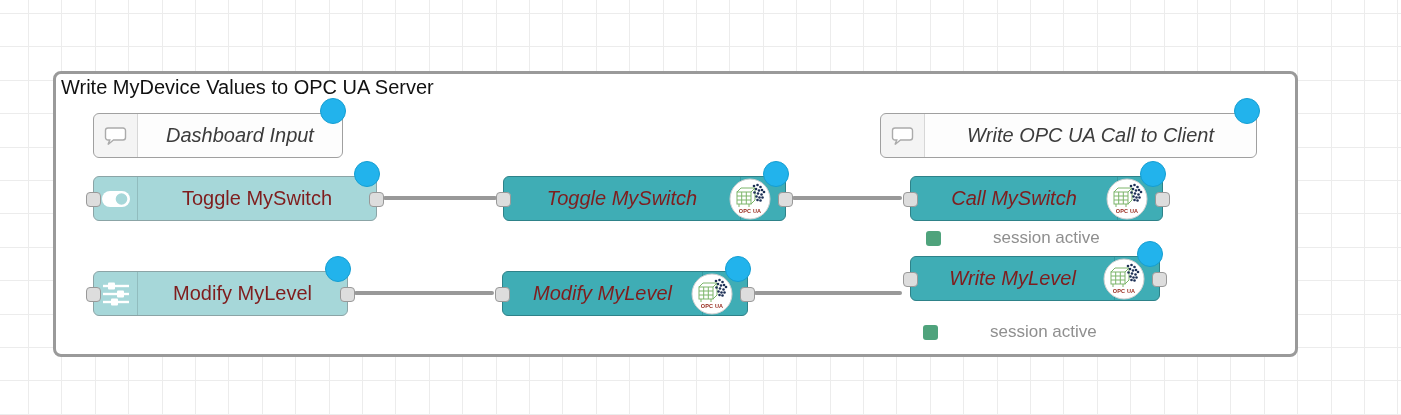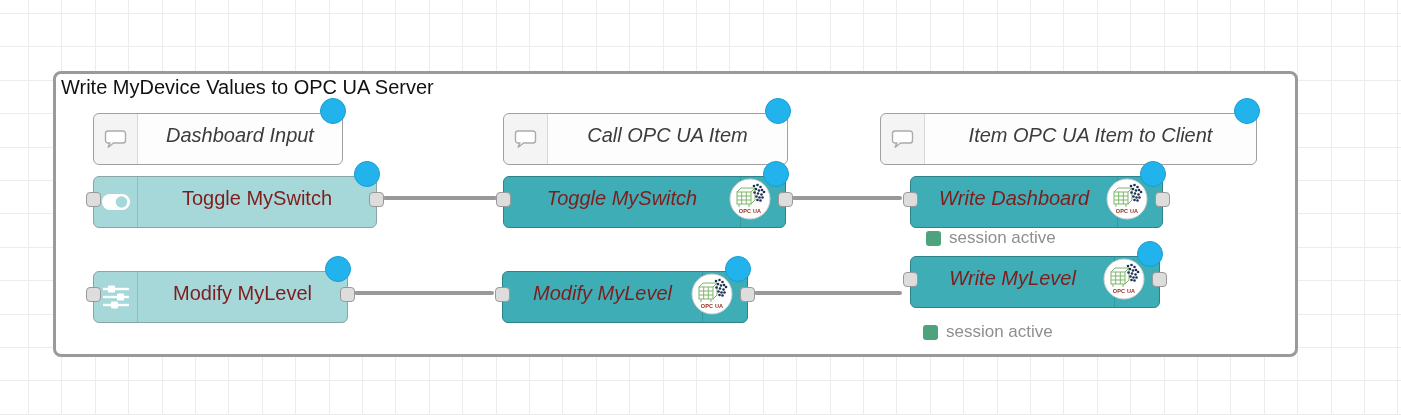--- a/index.html
+++ b/index.html
@@ -16,21 +16,21 @@
 
   .group {
     position:absolute; left:53px; top:71px; width:1245px; height:286px;
     background:#fff; border:3px solid #9a9a9a; border-radius:8px;
   }
   .group-title {
     position:absolute; left:61px; top:76px; font-size:20px; color:#111; white-space:nowrap;
   }
 
   .node {
-    position:absolute; height:52px; border-radius:6px;
+    position:absolute; height:45px; border-radius:6px;
   }
   .node-label {
     position:absolute; left:0; right:0; top:0; height:43px;
     line-height:43px; font-size:20px; color:#7f1d1d; text-align:center; white-space:nowrap;
   }
 
   
   .comment { background:#fdfdfd; border:1px solid #a0a0a0; }
   .comment .node-label { left:44px; font-style:italic; color:#3c3c3c; }
 
@@ -64,21 +64,21 @@
 
   .changed-dot {
     position:absolute; top:-16px; right:-4px; width:26px; height:26px;
     border-radius:50%; background:var(--change-blue); border:1px solid #149ed2;
   }
 
   .wire { position:absolute; height:4px; background:var(--wire-gray); border-radius:2px; }
   .wire.row2 { top:196px; }
   .wire.row3 { top:291px; }
 
-  .status { position:absolute; display:flex; align-items:center; }
+  .status { position:absolute; display:flex; align-items:center;gap:44px; }
   .status-dot { width:15px; height:15px; border-radius:3px; background:var(--status-green); margin-right:8px; }
   .status-text { font-size:17px; color:#8f8f8f; white-space:nowrap; }
 
   
   #c-dashboard { left:93px;  top:113px; width:250px; }
   #c-call      { left:503px; top:113px; width:285px; }
   #c-write     { left:880px; top:113px; width:377px; }
 
   #n-toggle-light { left:93px;  top:176px; width:284px; }
   #n-toggle-mid   { left:503px; top:176px; width:283px; }
@@ -112,37 +112,28 @@
   <div class="node comment" id="c-dashboard">
     <div class="icon-box">
       <svg width="24" height="20" viewBox="0 0 24 20">
         <path d="M4 2 h15 a2.5 2.5 0 0 1 2.5 2.5 v7 a2.5 2.5 0 0 1 -2.5 2.5 h-9.5 l-5.5 4.5 1.8-4.5 h-1.8 a2.5 2.5 0 0 1 -2.5 -2.5 v-7 a2.5 2.5 0 0 1 2.5 -2.5 z" fill="#ffffff" stroke="#ababab" stroke-width="1.4"></path>
       </svg>
     </div>
     <div class="node-label">Dashboard Input</div>
     <div class="changed-dot"></div>
   </div>
 
-  <div class="node comment" id="c-call">
-    <div class="icon-box">
-      <svg width="24" height="20" viewBox="0 0 24 20">
-        <path d="M4 2 h15 a2.5 2.5 0 0 1 2.5 2.5 v7 a2.5 2.5 0 0 1 -2.5 2.5 h-9.5 l-5.5 4.5 1.8-4.5 h-1.8 a2.5 2.5 0 0 1 -2.5 -2.5 v-7 a2.5 2.5 0 0 1 2.5 -2.5 z" fill="#ffffff" stroke="#ababab" stroke-width="1.4"></path>
-      </svg>
-    </div>
-    <div class="node-label">Call OPC UA Item</div>
-    <div class="changed-dot"></div>
-  </div>
 
   <div class="node comment" id="c-write">
     <div class="icon-box">
       <svg width="24" height="20" viewBox="0 0 24 20">
         <path d="M4 2 h15 a2.5 2.5 0 0 1 2.5 2.5 v7 a2.5 2.5 0 0 1 -2.5 2.5 h-9.5 l-5.5 4.5 1.8-4.5 h-1.8 a2.5 2.5 0 0 1 -2.5 -2.5 v-7 a2.5 2.5 0 0 1 2.5 -2.5 z" fill="#ffffff" stroke="#ababab" stroke-width="1.4"></path>
       </svg>
     </div>
-    <div class="node-label">Item OPC UA Item to Client</div>
+    <div class="node-label">Write OPC UA Call to Client</div>
     <div class="changed-dot"></div>
   </div>
 
   <div class="node light" id="n-toggle-light">
     <div class="icon-box">
       <svg width="30" height="20" viewBox="0 0 30 20">
         <rect x="1" y="2" width="28" height="16" rx="8" fill="#ffffff"></rect>
         <circle cx="20.5" cy="10" r="5.8" fill="var(--light-teal)"></circle>
       </svg>
     </div>
@@ -188,21 +179,21 @@
     </g>
     <text x="21" y="35" text-anchor="middle" font-size="5.5" font-weight="bold" letter-spacing="0.2" fill="#96281b" font-family="Liberation Sans, sans-serif">OPC UA</text>
   </svg>
 
     <div class="port in"></div>
     <div class="port out"></div>
     <div class="changed-dot"></div>
   </div>
 
   <div class="node teal" id="n-write-switch">
-    <div class="node-label">Write Dashboard</div>
+    <div class="node-label">Call MySwitch</div>
     <div class="badge-box"></div>
 
   <svg class="opc-badge" viewBox="0 0 42 42">
     <circle cx="21" cy="21" r="20" fill="#ffffff" stroke="#cfcfcf" stroke-width="1"></circle>
     <g stroke="#7cb56b" stroke-width="1" fill="none">
       <rect x="8" y="14" width="14" height="12"></rect>
       <path d="M8 14 L12 10 L26 10 L22 14"></path>
       <path d="M22 26 L26 22 L26 10"></path>
       <line x1="12.7" y1="14" x2="12.7" y2="26"></line>
       <line x1="17.3" y1="14" x2="17.3" y2="26"></line>

